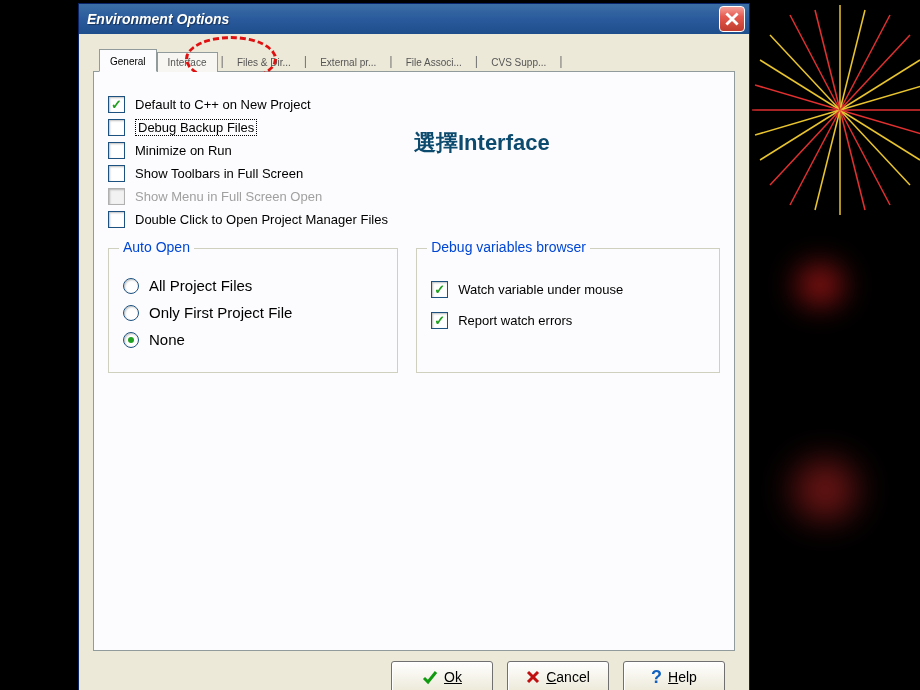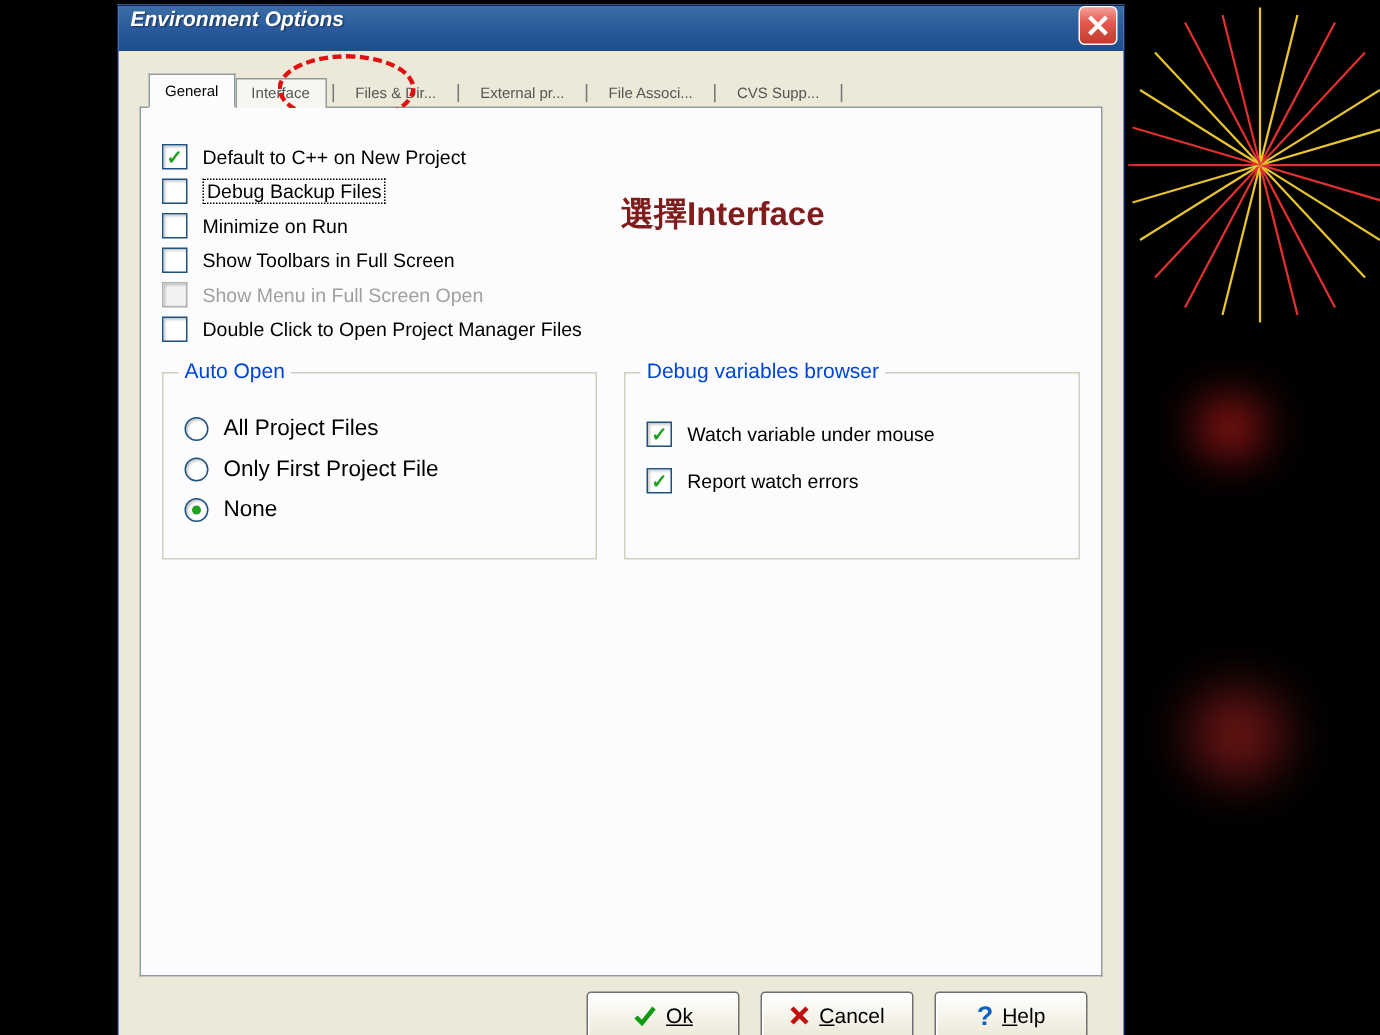--- a/index.html
+++ b/index.html
@@ -24,21 +24,21 @@
     top: 3px;
     width: 670px;
     background: #ECE9D8;
     border: 1px solid #0A246A;
     box-shadow: 2px 2px 6px rgba(0,0,0,0.5);
   }
   .titlebar {
     height: 30px;
     background: linear-gradient(to bottom, #3B6EA5 0%, #2A5A9C 50%, #1F4E8C 100%);
     display: flex;
-    align-items: flex-start;
+    align-items: center;
     justify-content: space-between;
     padding: 0 4px 0 8px;
   }
   .titlebar .title {
     color: #fff;
     font-weight: bold;
     font-size: 14px;
     font-style: italic;
     text-shadow: 1px 1px 1px rgba(0,0,0,0.4);
   }
@@ -168,21 +168,21 @@
     border-radius: 50%;
   }
   .radiorow {
     display: flex;
     align-items: center;
     margin: 10px 0;
     font-size: 15px;
   }
   .annotation {
     position: absolute;
-    color: #7f1d1d;
+    color: #0c4a6e;
     font-weight: bold;
     font-size: 22px;
   }
   .dashed-ellipse {
     position: absolute;
     border: 3px dashed #E01010;
     border-radius: 50%;
     pointer-events: none;
   }
   .buttonbar {

